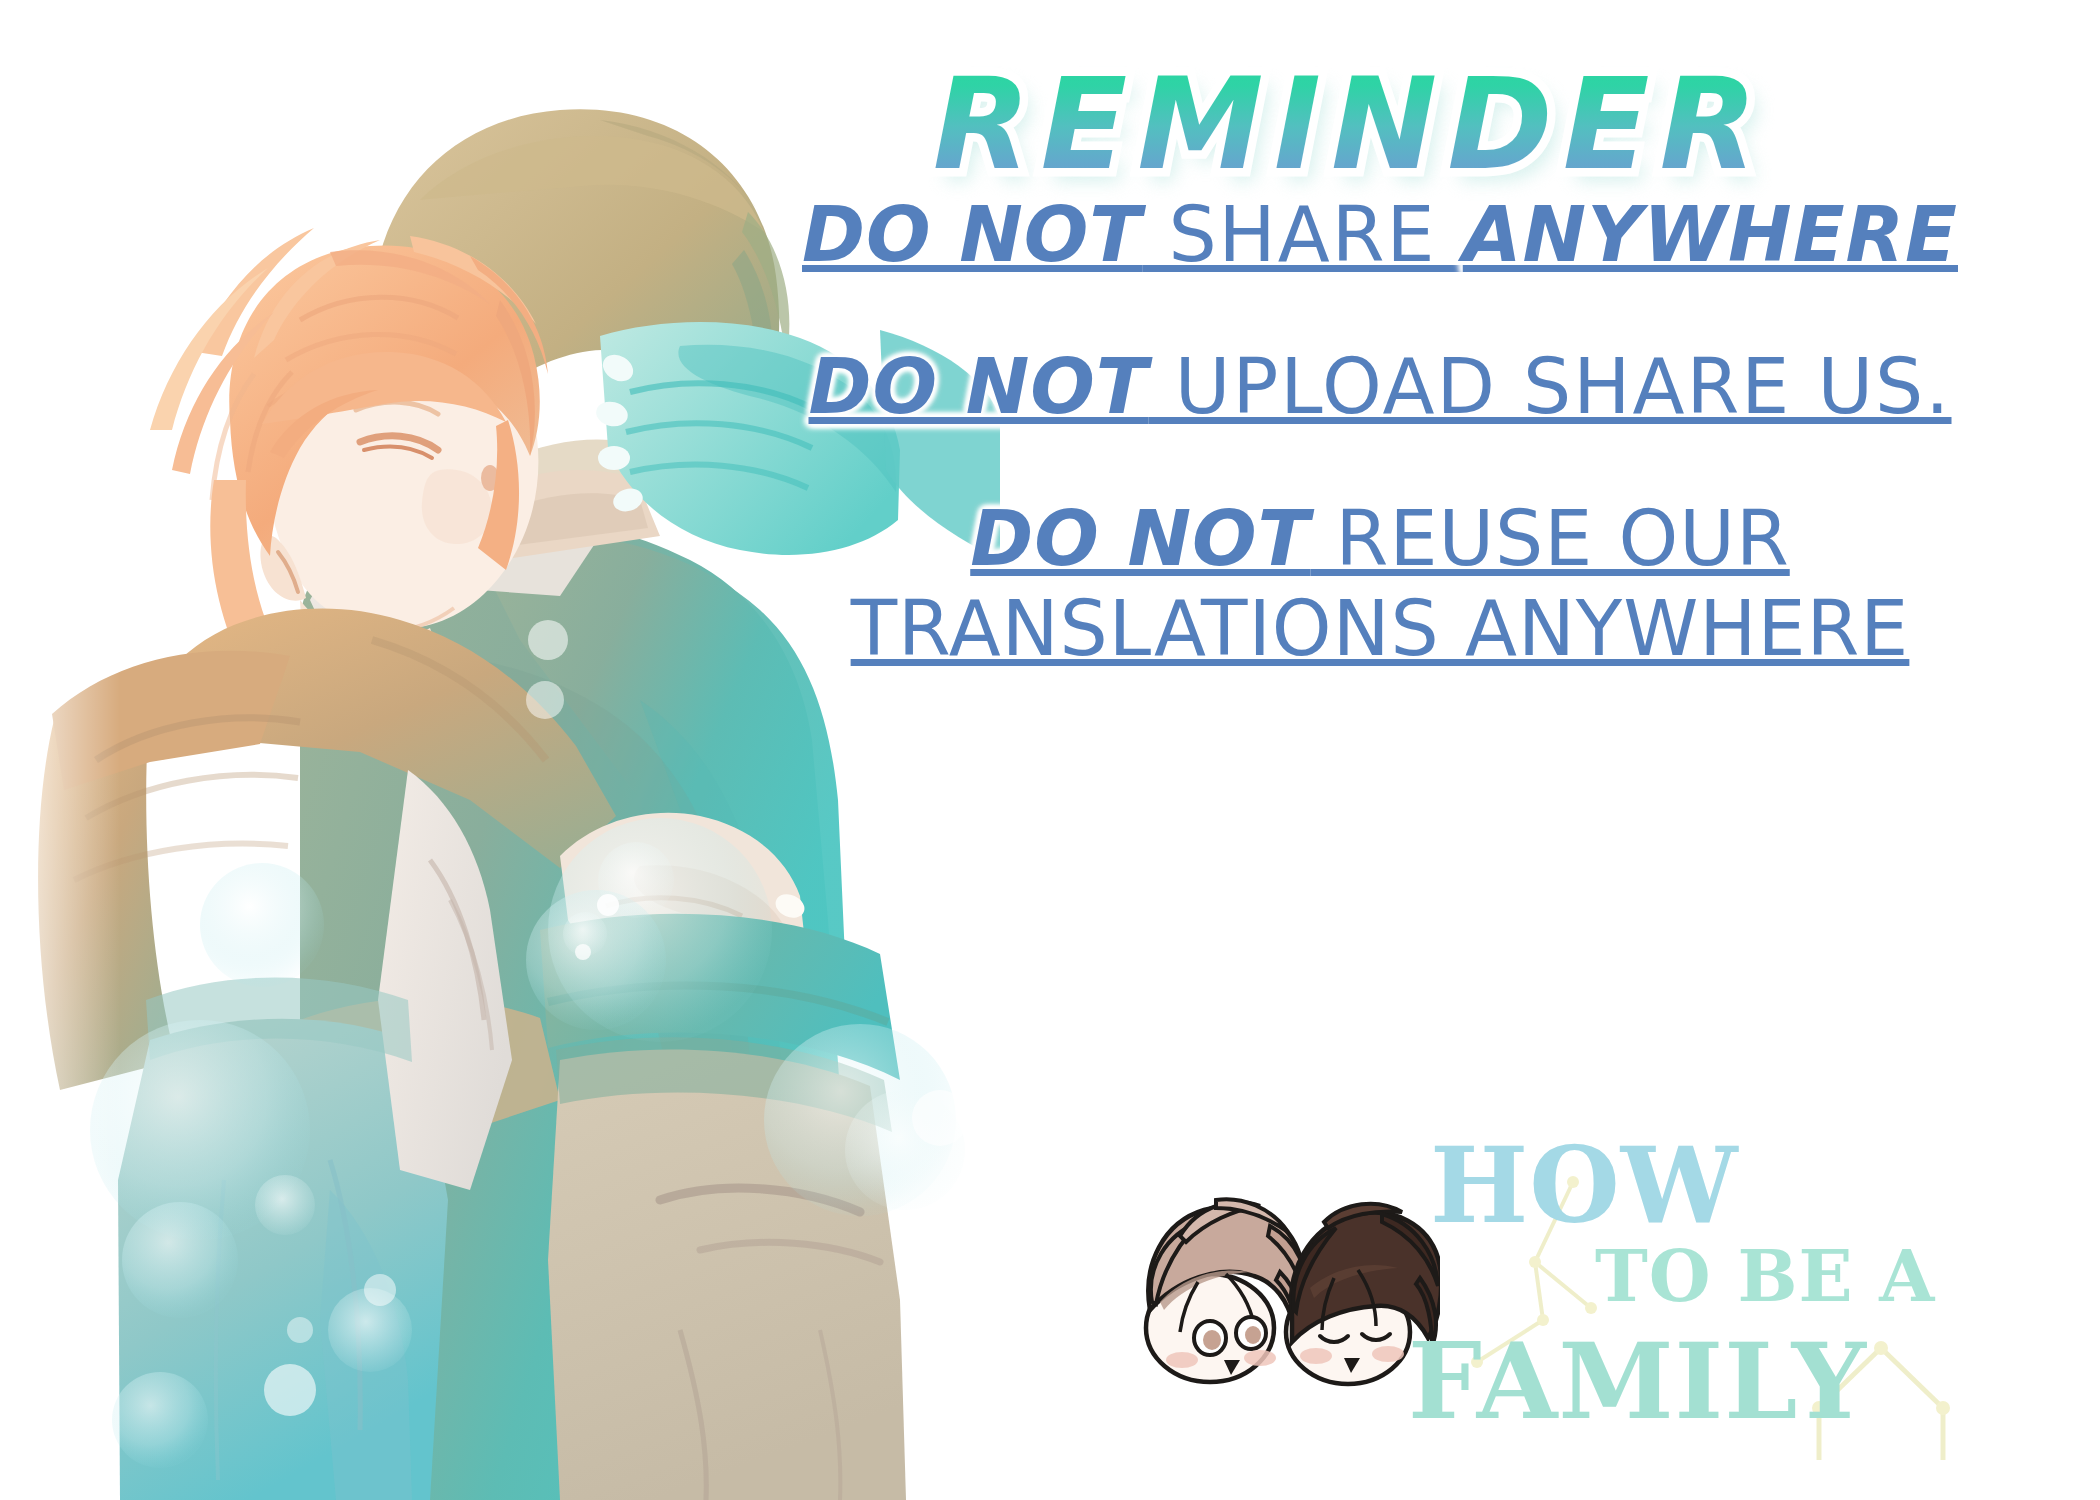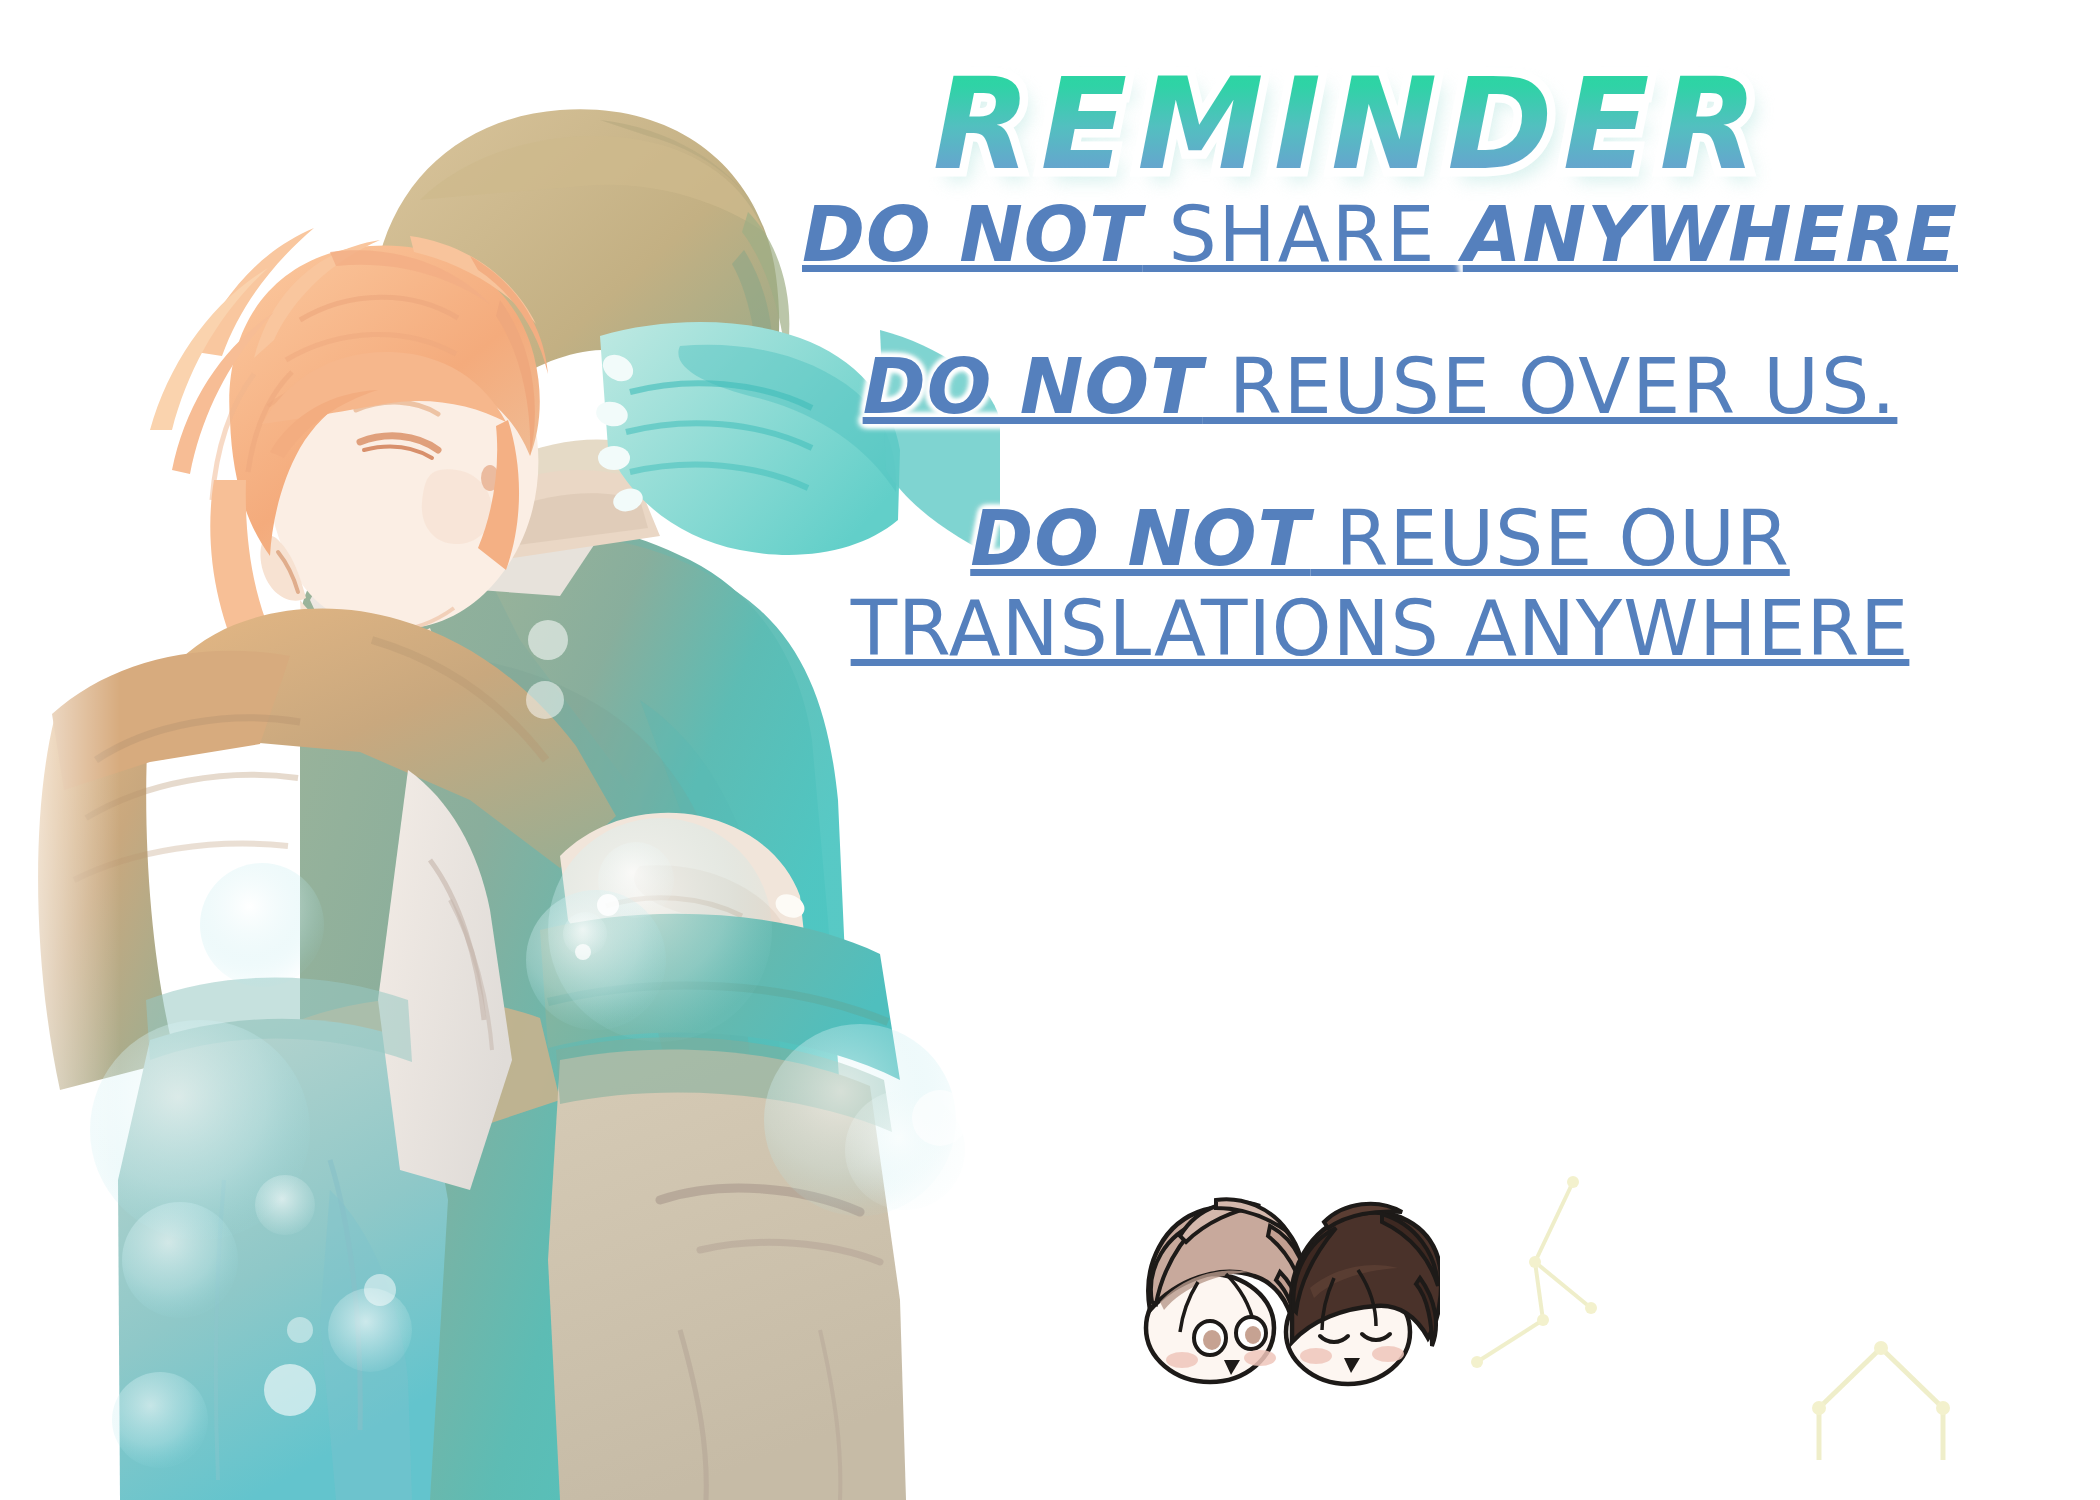--- a/index.html
+++ b/index.html
@@ -328,21 +328,21 @@
     <div class="title-txt" id="title-fill">REMINDER</div>
   </div>
 
   <div id="body-text">
 
     <p class="para" id="p1">
       <span class="ln"><span class="emph">DO NOT</span><span> SHARE </span><span class="emph">ANYWHERE</span></span>
     </p>
 
     <p class="para" id="p2">
-      <span class="ln"><span class="emph">DO NOT</span><span> REUSE OVER US.</span></span>
+      <span class="ln"><span class="emph">DO NOT</span><span> UPLOAD SHARE US.</span></span>
     </p>
 
     <p class="para" id="p3">
       <span class="ln"><span class="emph">DO NOT</span><span> REUSE OUR</span></span>
       <span class="ln"><span>TRANSLATIONS ANYWHERE</span></span>
     </p>
 
   </div>
 
   <div id="logo">
@@ -418,15 +418,20 @@
           <path d="M242 174 C250 182 262 182 270 174" stroke="#1d1a18" stroke-width="4" fill="none" stroke-linecap="round"></path>
 
           <ellipse cx="196" cy="196" rx="16" ry="8" fill="#eec6bb" opacity="0.85"></ellipse>
           <ellipse cx="268" cy="194" rx="16" ry="8" fill="#eec6bb" opacity="0.85"></ellipse>
 
           <path d="M224 198 L240 198 L231 213 Z" fill="#1d1a18"></path>
         </g>
       </svg>
     </div>
 
+    <div id="logo-words">
+      <div class="lw" id="lw-how">HOW</div>
+      <div class="lw" id="lw-tobe">TO BE A</div>
+      <div class="lw" id="lw-family">FAMILY</div>
+    </div>
   </div>
 
 </div>
 
 </body></html>

